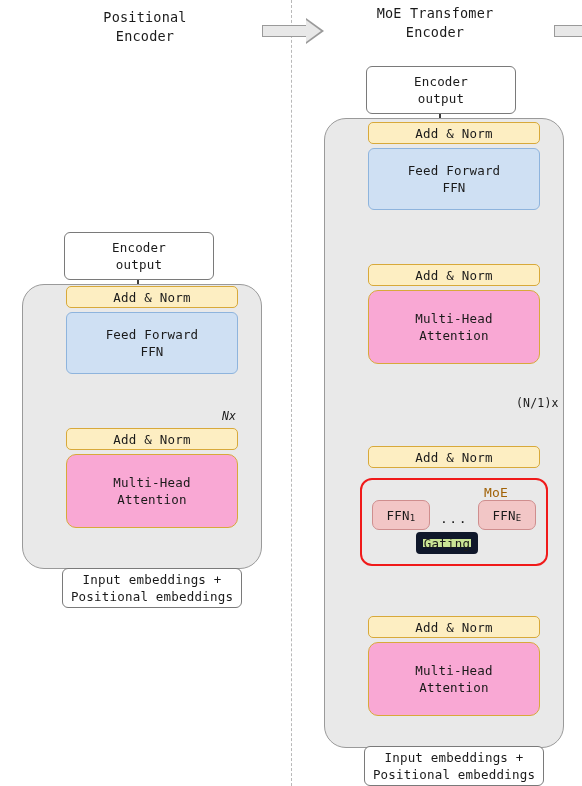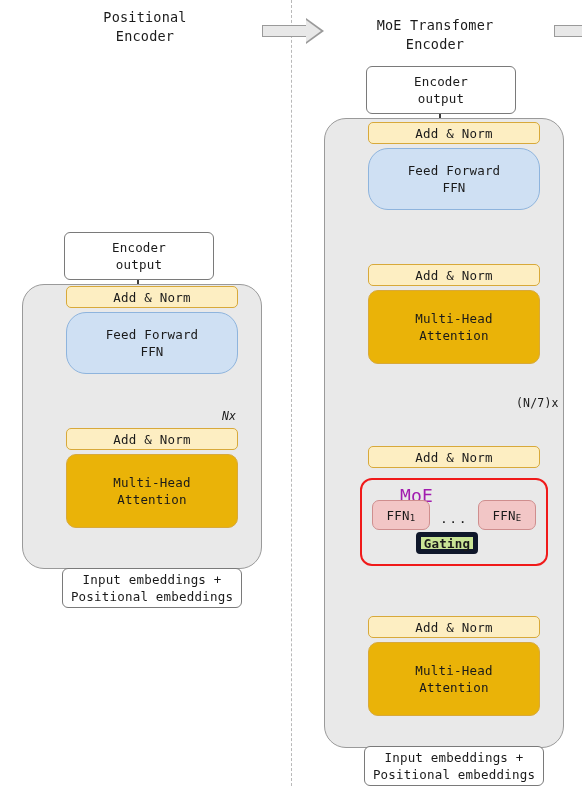--- a/index.html
+++ b/index.html
@@ -35,21 +35,21 @@
   .title {
     position: absolute;
     text-align: center;
     font-size: 13.5px;
     line-height: 19px;
     letter-spacing: 0.2px;
     color: #1a1a1a;
     white-space: pre-line;
   }
   #title-left  { left: 40px;  top: 8px;  width: 210px; }
-  #title-right { left: 330px; top: 16px;  width: 210px; }
+  #title-right { left: 330px; top: 4px;  width: 210px; }
 
   
   .block-arrow {
     position: absolute;
     height: 26px;
   }
   .block-arrow .shaft {
     position: absolute;
     left: 0;
     top: 7px;
@@ -108,25 +108,25 @@
   .addnorm-box {
     background: #fdeec2;
     border: 1px solid #d8a93a;
     border-radius: 5px;
     font-size: 12.5px;
   }
 
   .ffn-box {
     background: #cfe0f3;
     border: 1px solid #8eb4dd;
-    border-radius: 20px;
+    border-radius: 6px;
   }
 
   .attn-box {
-    background: #eab308;
+    background: #f9a8d4;
     border: 1px solid #d8a93a;
     border-radius: 10px;
   }
 
   
   .shell {
     position: absolute;
     box-sizing: border-box;
     background: #e9e9e9;
     border: 1px solid #9a9a9a;
@@ -150,24 +150,24 @@
   
   .moe-group {
     position: absolute;
     box-sizing: border-box;
     border: 2.5px solid #f01a1a;
     border-radius: 12px;
     background: transparent;
   }
   .moe-label {
     position: absolute;
-    font-size: 18px;
-    letter-spacing: 0.2px;
-    text-align: left;
-    color: #a21caf;
+    font-size: 13px;
+    letter-spacing: 0.2px;
+    text-align: right;
+    color: #a16207;
   }
   .expert-box {
     position: absolute;
     box-sizing: border-box;
     background: #f2c6c6;
     border: 1px solid #cf8e8e;
     border-radius: 7px;
     display: flex;
     align-items: center;
     justify-content: center;
@@ -185,28 +185,27 @@
     position: absolute;
     font-size: 13px;
     letter-spacing: 1.5px;
     color: #1a1a1a;
     text-align: center;
   }
   .gating-box {
     position: absolute;
     box-sizing: border-box;
     background: #c9e495;
-    border: 5px solid #0f172a;
+    border: 7px solid #0f172a;
     border-radius: 4px;
     display: flex;
     align-items: center;
     justify-content: center;
     font-size: 12.5px;
     letter-spacing: 0.2px;
-    font-weight: bold;
   }
 </style>
 </head>
 <body>
 
 <div class="canvas">
 
   <div class="divider"></div>
 
   <div class="title" id="title-left">Positional
@@ -292,21 +291,21 @@
 
   <div class="box addnorm-box" style="left:66px; top:428px; width:172px; height:22px;">Add &amp; Norm</div>
 
   <div class="box attn-box" style="left:66px; top:454px; width:172px; height:74px;">Multi-Head
 Attention</div>
 
   <div class="box io-box" style="left:62px; top:568px; width:180px; height:40px;">Input embeddings +
 Positional embeddings</div>
 
   <div class="shell" id="shell-right" style="left:324px; top:118px; width:240px; height:630px;"></div>
-  <div class="rep-label" style="left:516px; top:396px;">(N/7)x</div>
+  <div class="rep-label" style="left:516px; top:396px;">(N/1)x</div>
 
   <div class="box io-box" style="left:366px; top:66px; width:150px; height:48px;">Encoder
 output</div>
 
   <div class="box addnorm-box" style="left:368px; top:122px; width:172px; height:22px;">Add &amp; Norm</div>
 
   <div class="box ffn-box" style="left:368px; top:148px; width:172px; height:62px;">Feed Forward
 FFN</div>
 
   <div class="box addnorm-box" style="left:368px; top:264px; width:172px; height:22px;">Add &amp; Norm</div>

